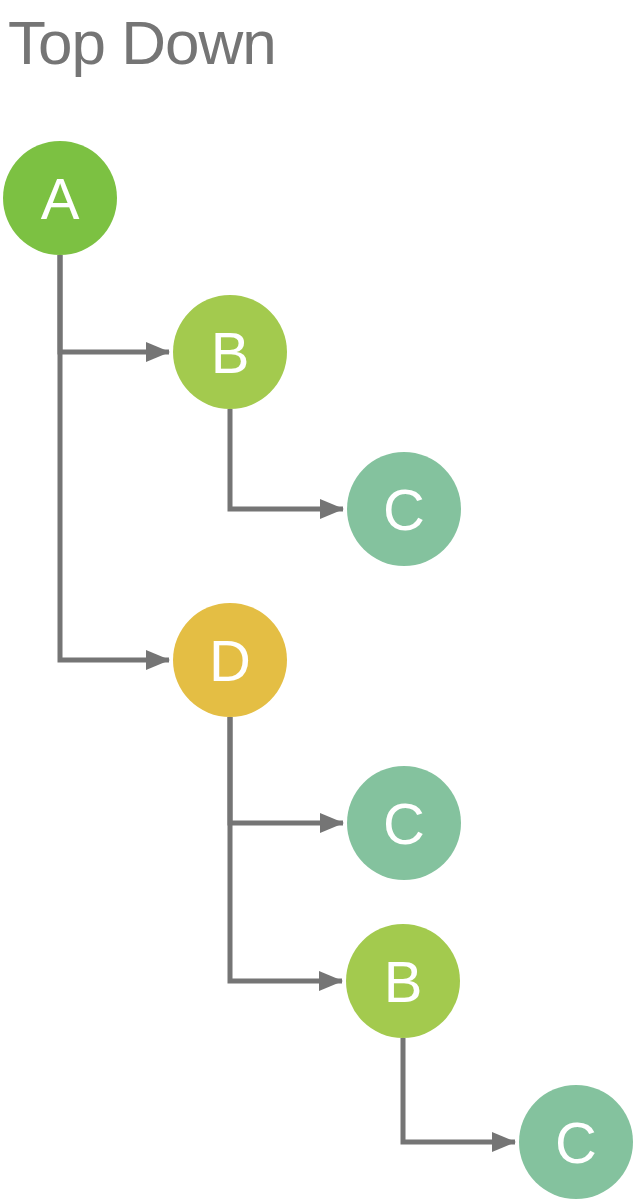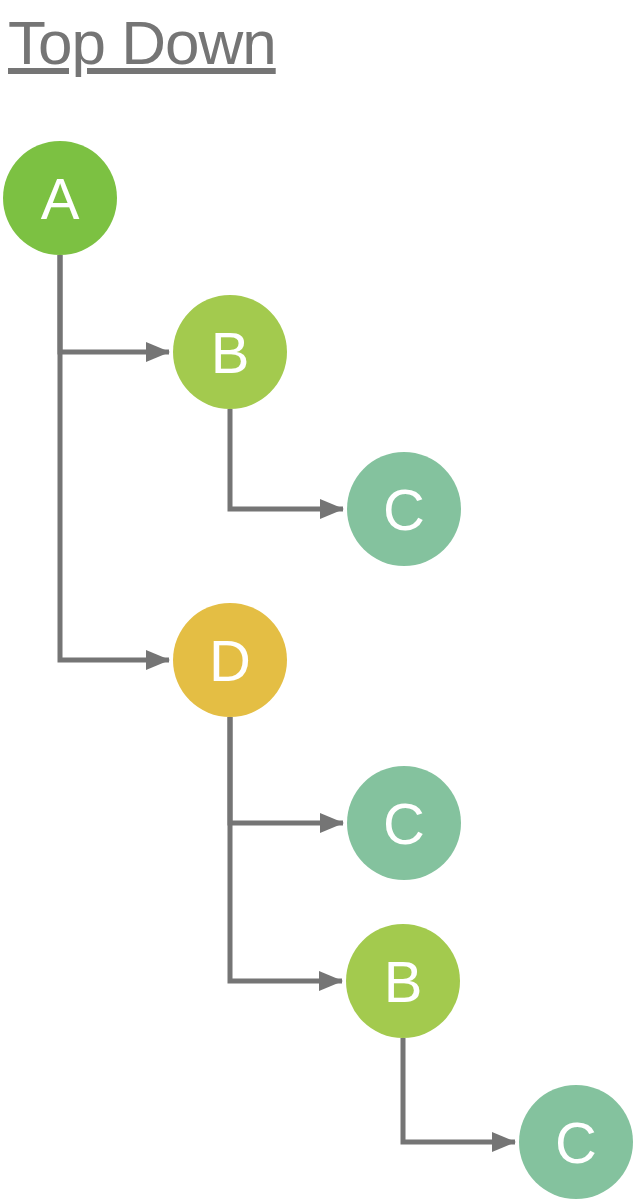--- a/index.html
+++ b/index.html
@@ -19,21 +19,20 @@
     position: absolute;
     top: 12px;
     left: 8px;
     margin: 0;
     font-size: 62px;
     font-weight: 300;
     letter-spacing: -1px;
     line-height: 1;
     color: #757575;
     font-family: "Liberation Sans", sans-serif;
-    text-decoration: underline;
   }
   svg.diagram {
     position: absolute;
     top: 0;
     left: 0;
     width: 638px;
     height: 1204px;
     display: block;
   }
   .node-label {

